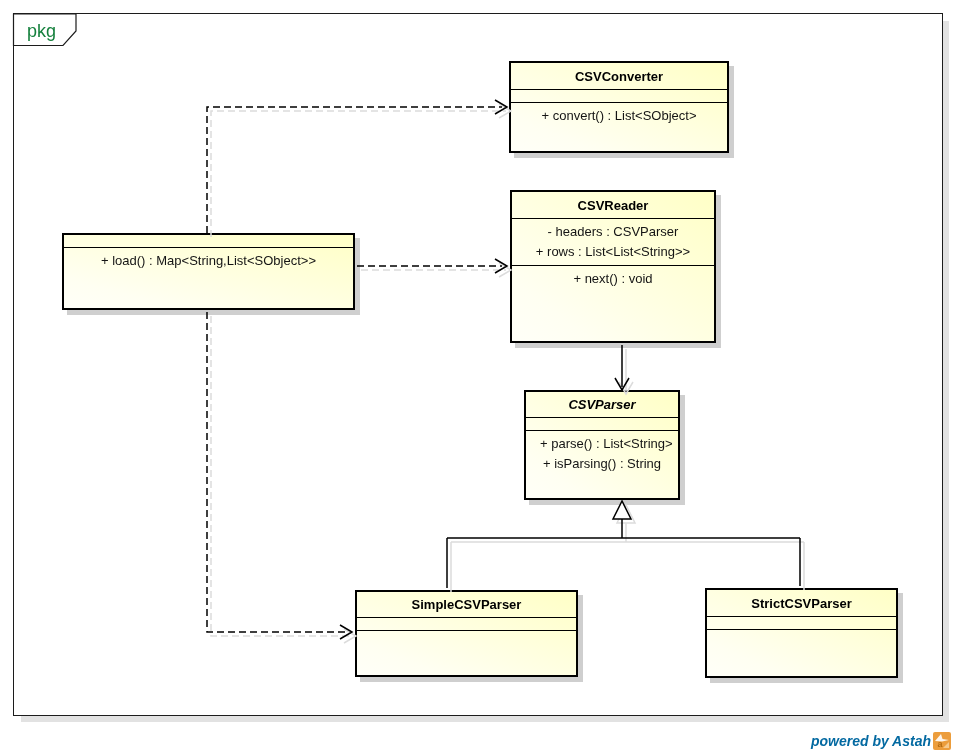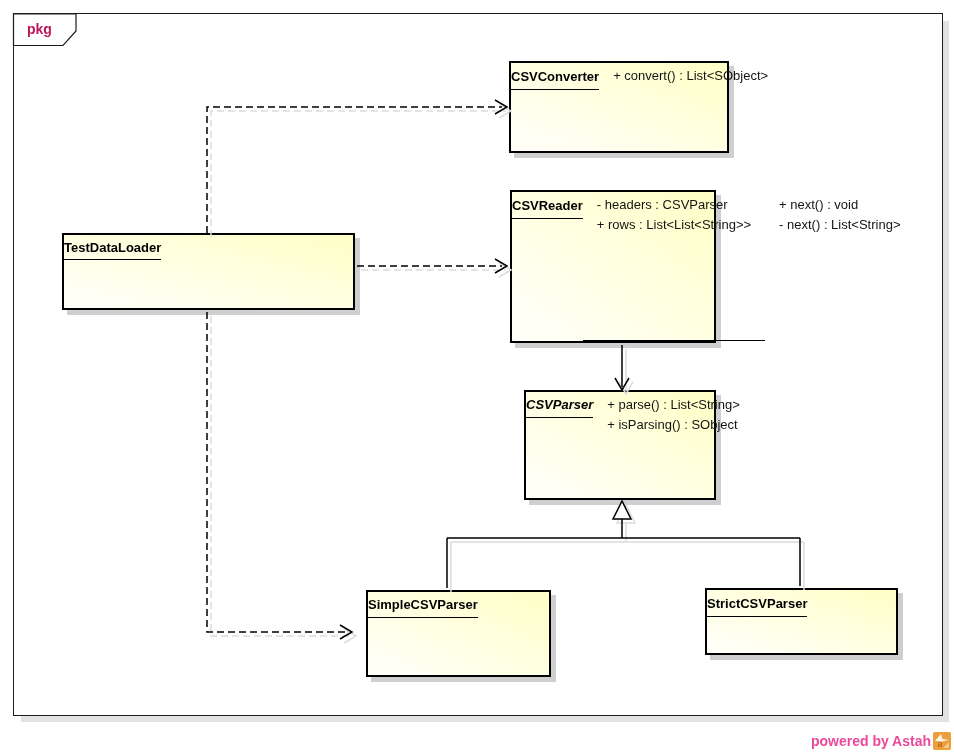--- a/index.html
+++ b/index.html
@@ -7,29 +7,29 @@
     position:relative;width:954px;height:756px;background:#ffffff;overflow:hidden;
     font-family:"Liberation Sans", sans-serif;
   }
   
   #frame{
     position:absolute;left:13px;top:13px;width:928px;height:701px;
     border:1px solid #1c1c1c;box-shadow:7px 7px 0 -1px #e2e2e2;z-index:1;
   }
   #pkg-tab-label{
     position:absolute;left:27px;top:21px;z-index:4;
-    font-size:14px;font-weight:bold;color:#be185d;
+    font-size:18px;font-weight:normal;color:#15803d;
   }
   
   .uml-class{
     position:absolute;box-sizing:border-box;z-index:2;
     border:2px solid #000;
     background:linear-gradient(to bottom left,#ffffc6 0%,#fffff2 80%,#fffff8 100%);
     box-shadow:5px 5px 0 0 #cfcfcf;
-    display:flex;flex-direction:row;
+    display:flex;flex-direction:column;text-align:center;
   }
   .uml-name{
     border-bottom:1px solid #000;
     display:flex;align-items:center;justify-content:center;
     font-size:13px;font-weight:bold;color:#000;flex:0 0 auto;
   }
   .uml-name.abstract{font-style:italic;}
   .uml-attrs{border-bottom:1px solid #000;flex:0 0 auto;padding:3px 0;min-height:6px;}
   .uml-ops{flex:1 1 auto;padding:3px 0;}
   .member{
@@ -37,21 +37,21 @@
     white-space:nowrap;color:#141414;
   }
   
   #edges{position:absolute;left:0;top:0;z-index:3;}
   
   #watermark{
     position:absolute;top:732px;right:3px;z-index:4;
     display:flex;align-items:center;gap:2px;
   }
   #watermark-text{
-    font-size:14px;font-weight:bold;color:#ec4899;letter-spacing:0px;
+    font-size:14px;font-weight:bold;color:#0369a1;letter-spacing:0px;font-style:italic;
   }
 </style>
 </head>
 <body>
 
 <div id="canvas">
 
   <div id="frame"></div>
   <div id="pkg-tab-label">pkg</div>
 
@@ -64,45 +64,46 @@
   </div>
 
   <div class="uml-class" style="left:510px;top:190px;width:206px;height:153px">
     <div class="uml-name" style="height:26px">CSVReader</div>
     <div class="uml-attrs">
       <div class="member">- headers : CSVParser</div>
       <div class="member">+ rows : List&lt;List&lt;String&gt;&gt;</div>
     </div>
     <div class="uml-ops">
       <div class="member">+ next() : void</div>
-      <div class="member">- next() : List&lt;String&gt;</div>
     </div>
   </div>
 
   <div class="uml-class" style="left:62px;top:233px;width:293px;height:77px">
-    <div class="uml-name" style="height:24px">TestDataLoader</div>
     <div class="uml-attrs"></div>
+    <div class="uml-ops">
+      <div class="member">+ load() : Map&lt;String,List&lt;SObject&gt;&gt;</div>
+    </div>
   </div>
 
-  <div class="uml-class" style="left:524px;top:390px;width:192px;height:110px">
+  <div class="uml-class" style="left:524px;top:390px;width:156px;height:110px">
     <div class="uml-name abstract" style="height:25px">CSVParser</div>
     <div class="uml-attrs"></div>
     <div class="uml-ops">
       <div class="member">+ parse() : List&lt;String&gt;</div>
-      <div class="member">+ isParsing() : SObject</div>
+      <div class="member">+ isParsing() : String</div>
     </div>
   </div>
 
-  <div class="uml-class" style="left:366px;top:590px;width:185px;height:87px">
+  <div class="uml-class" style="left:355px;top:590px;width:223px;height:87px">
     <div class="uml-name" style="height:25px">SimpleCSVParser</div>
     <div class="uml-attrs"></div>
     <div class="uml-ops"></div>
   </div>
 
-  <div class="uml-class" style="left:705px;top:588px;width:193px;height:67px">
+  <div class="uml-class" style="left:705px;top:588px;width:193px;height:90px">
     <div class="uml-name" style="height:26px">StrictCSVParser</div>
     <div class="uml-attrs"></div>
     <div class="uml-ops"></div>
   </div>
 
   <svg id="edges" width="954" height="756" viewBox="0 0 954 756">
 
     <g transform="translate(4,4)" stroke="#dcdcdc" stroke-width="1.5" fill="none">
       <path d="M207 233 V107 H502" stroke-dasharray="7 4"></path>
       <polyline points="495,100 507,107 495,114"></polyline>

